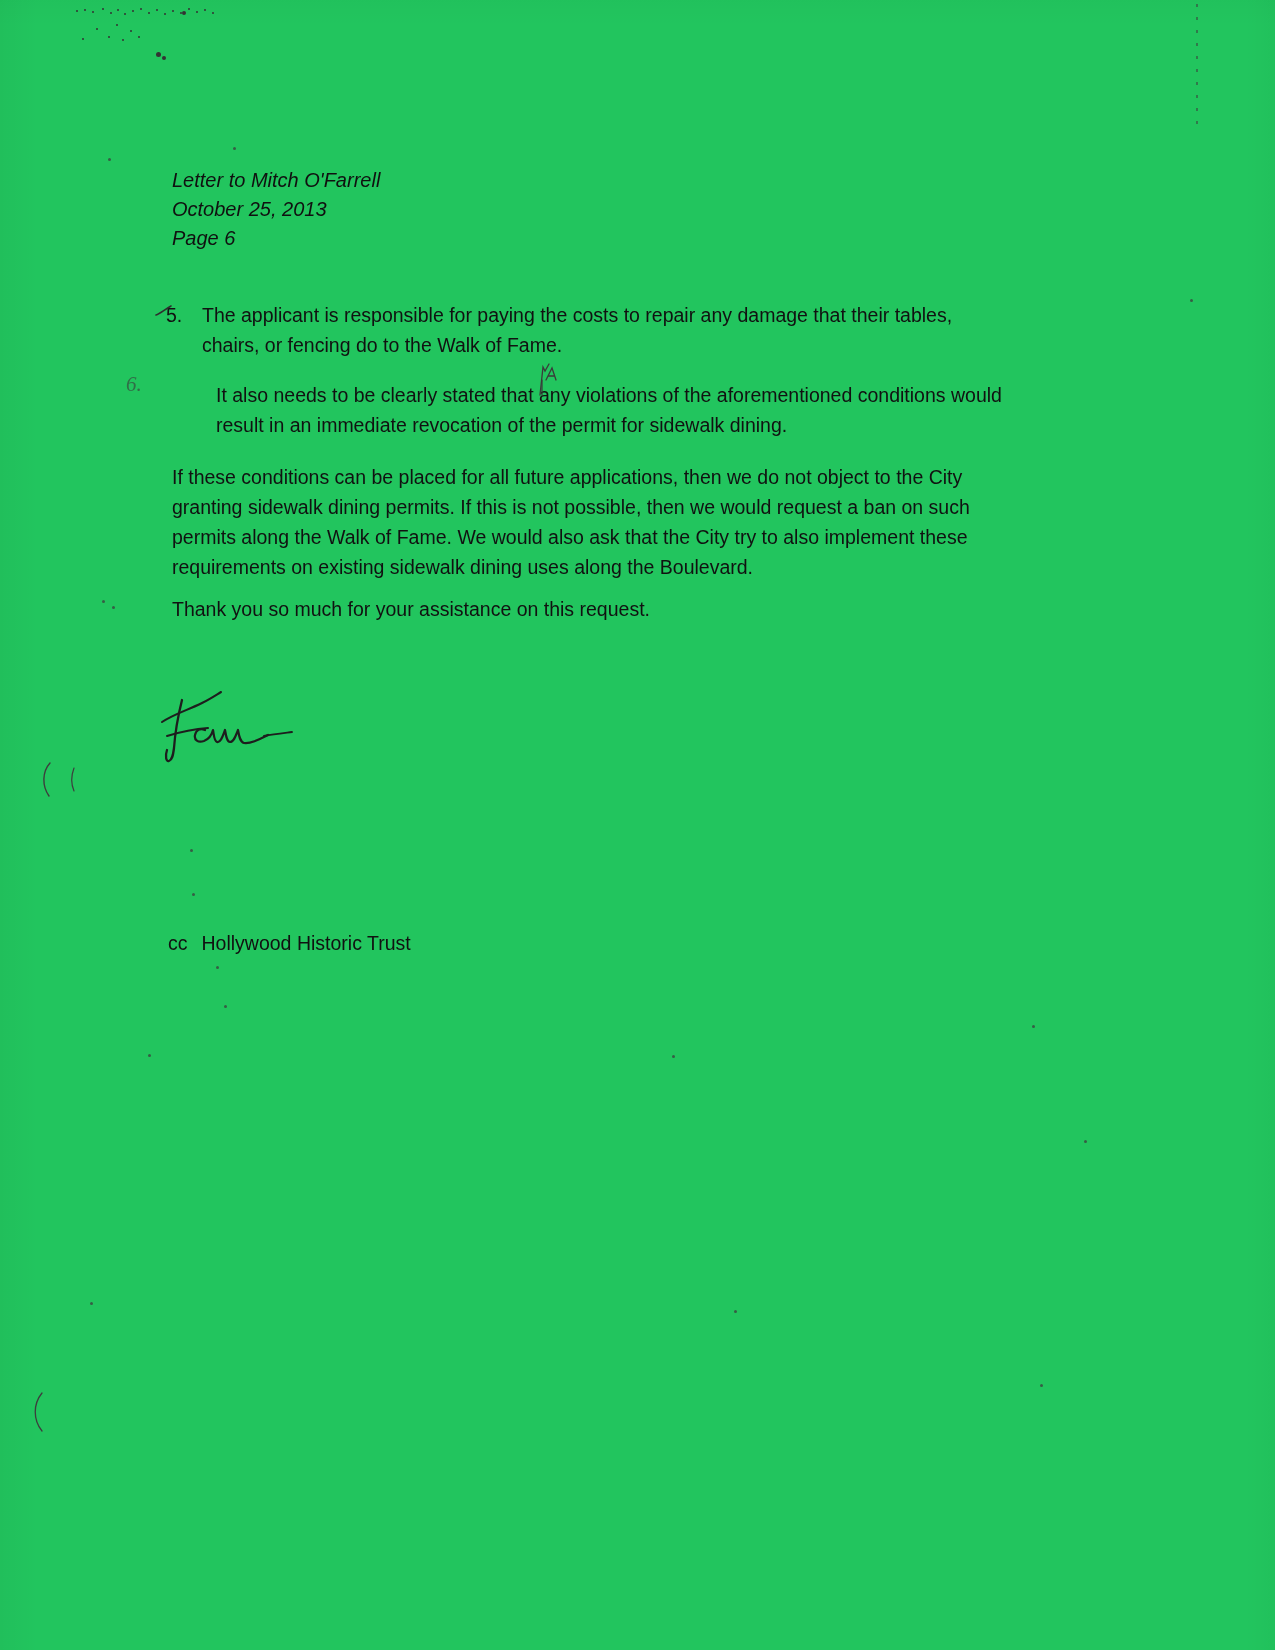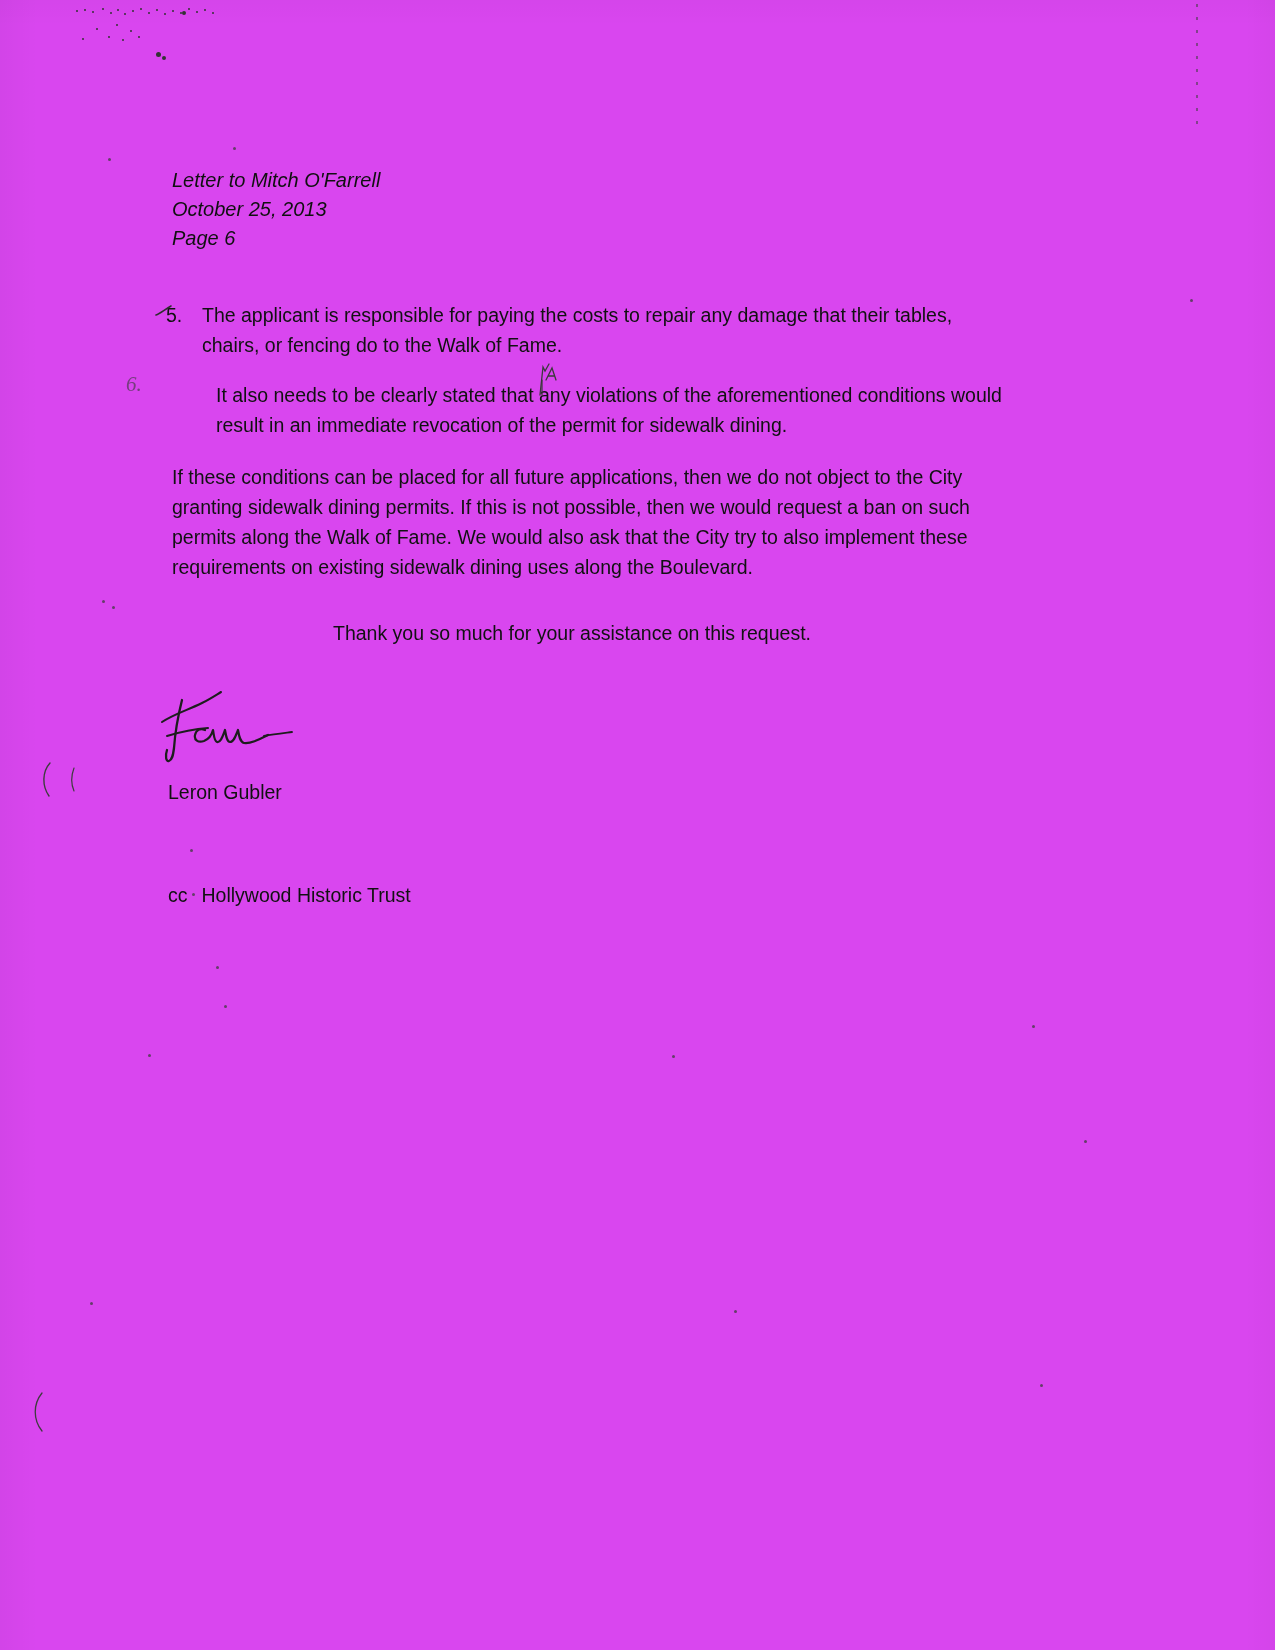--- a/index.html
+++ b/index.html
@@ -5,21 +5,21 @@
 <style>
   html, body {
     margin: 0;
     padding: 0;
     background: #ffffff;
   }
   .page {
     position: relative;
     width: 1275px;
     height: 1650px;
-    background: #d946ef;
+    background: #22c55e;
     overflow: hidden;
     font-family: "Liberation Sans", sans-serif;
     color: #141414;
   }
 
   
   .scan-cast {
     position: absolute;
     inset: 0;
     pointer-events: none;
@@ -185,44 +185,43 @@
   <span class="ink margin-mark" style="left:126px; top:372px; font-size:21px; opacity:.62; font-style:italic;">6.</span>
 
   <svg class="ink" style="left:532px; top:362px;" width="36" height="34" viewBox="0 0 36 34">
     <path d="M8 33 L11 5 L13 9 L17 2" stroke="#3a3a3a" stroke-width="1.3" fill="none" stroke-linecap="round"></path>
     <path d="M14 18 L20 6 L24 18 M16 14 L22.5 14" stroke="#3a3a3a" stroke-width="1.3" fill="none" stroke-linecap="round"></path>
     <path d="M10 33 L10 18" stroke="#3a3a3a" stroke-width="1.2" fill="none" stroke-linecap="round"></path>
   </svg>
 
   <div class="para" style="left:172px; top:462px; width:838px;">If these conditions can be placed for all future applications, then we do not object to the City granting sidewalk dining permits.  If this is not possible, then we would request a ban on such permits along the Walk of Fame.  We would also ask that the City try to also implement these requirements on existing sidewalk dining uses along the Boulevard.</div>
 
-  <div class="para" style="left:172px; top:618px; width:800px;text-align:center;">Thank you so much for your assistance on this request.</div>
+  <div class="para" style="left:172px; top:594px; width:800px;">Thank you so much for your assistance on this request.</div>
 
 
   <svg class="signature" viewBox="0 0 200 75" role="img">
     <title>handwritten signature: Leron</title>
     <path d="M4 32 C16 24, 30 20, 44 13 C52 9, 58 5, 63 2" stroke="#1d1d1d" stroke-width="2.1" fill="none" stroke-linecap="round"></path>
     <path d="M24 10 C20 26, 17 44, 16 58 C15 66, 14 70, 11 71 C8 72, 7 66, 9 60" stroke="#1d1d1d" stroke-width="2.3" fill="none" stroke-linecap="round"></path>
     <path d="M9 46 C22 42, 36 39, 50 38" stroke="#1d1d1d" stroke-width="2.0" fill="none" stroke-linecap="round"></path>
     <path d="M47 40 C42 38, 38 40, 37 45 C36 50, 40 53, 46 51 C51 49, 54 44, 55 40
              C56 45, 56 51, 59 52 C63 53, 65 45, 67 40
              C68 46, 69 52, 72 52 C76 52, 78 45, 80 40
              C81 46, 82 52, 86 53 C92 54, 100 50, 110 45" stroke="#1d1d1d" stroke-width="2.2" fill="none" stroke-linecap="round" stroke-linejoin="round"></path>
     <path d="M106 46 C116 44, 126 43, 134 42" stroke="#1d1d1d" stroke-width="1.8" fill="none" stroke-linecap="round"></path>
   </svg>
 
   <div class="para" style="left:168px; top:777px; width:400px; line-height:30px;">
-    <div>Leron Gubler</div>
   </div>
 
   <svg class="ink" style="left:34px; top:760px;" width="60" height="40" viewBox="0 0 60 40">
     <path d="M16 3 C8 12, 8 26, 15 36" stroke="#3d3d3d" stroke-width="1.4" fill="none" stroke-linecap="round"></path>
     <path d="M40 8 C37 16, 37 24, 40 31" stroke="#3d3d3d" stroke-width="1.2" fill="none" stroke-linecap="round"></path>
   </svg>
   <svg class="ink" style="left:26px; top:1390px;" width="30" height="44" viewBox="0 0 30 44">
     <path d="M16 3 C7 14, 7 30, 16 41" stroke="#3d3d3d" stroke-width="1.3" fill="none" stroke-linecap="round"></path>
   </svg>
 
-  <div class="para" style="left:168px; top:880px; width:600px;">
+  <div class="para" style="left:168px; top:928px; width:600px;">
     <span>cc</span><span style="display:inline-block; width:14px;"></span><span>Hollywood Historic Trust</span>
   </div>
 
 </div>
 
 </body></html>

